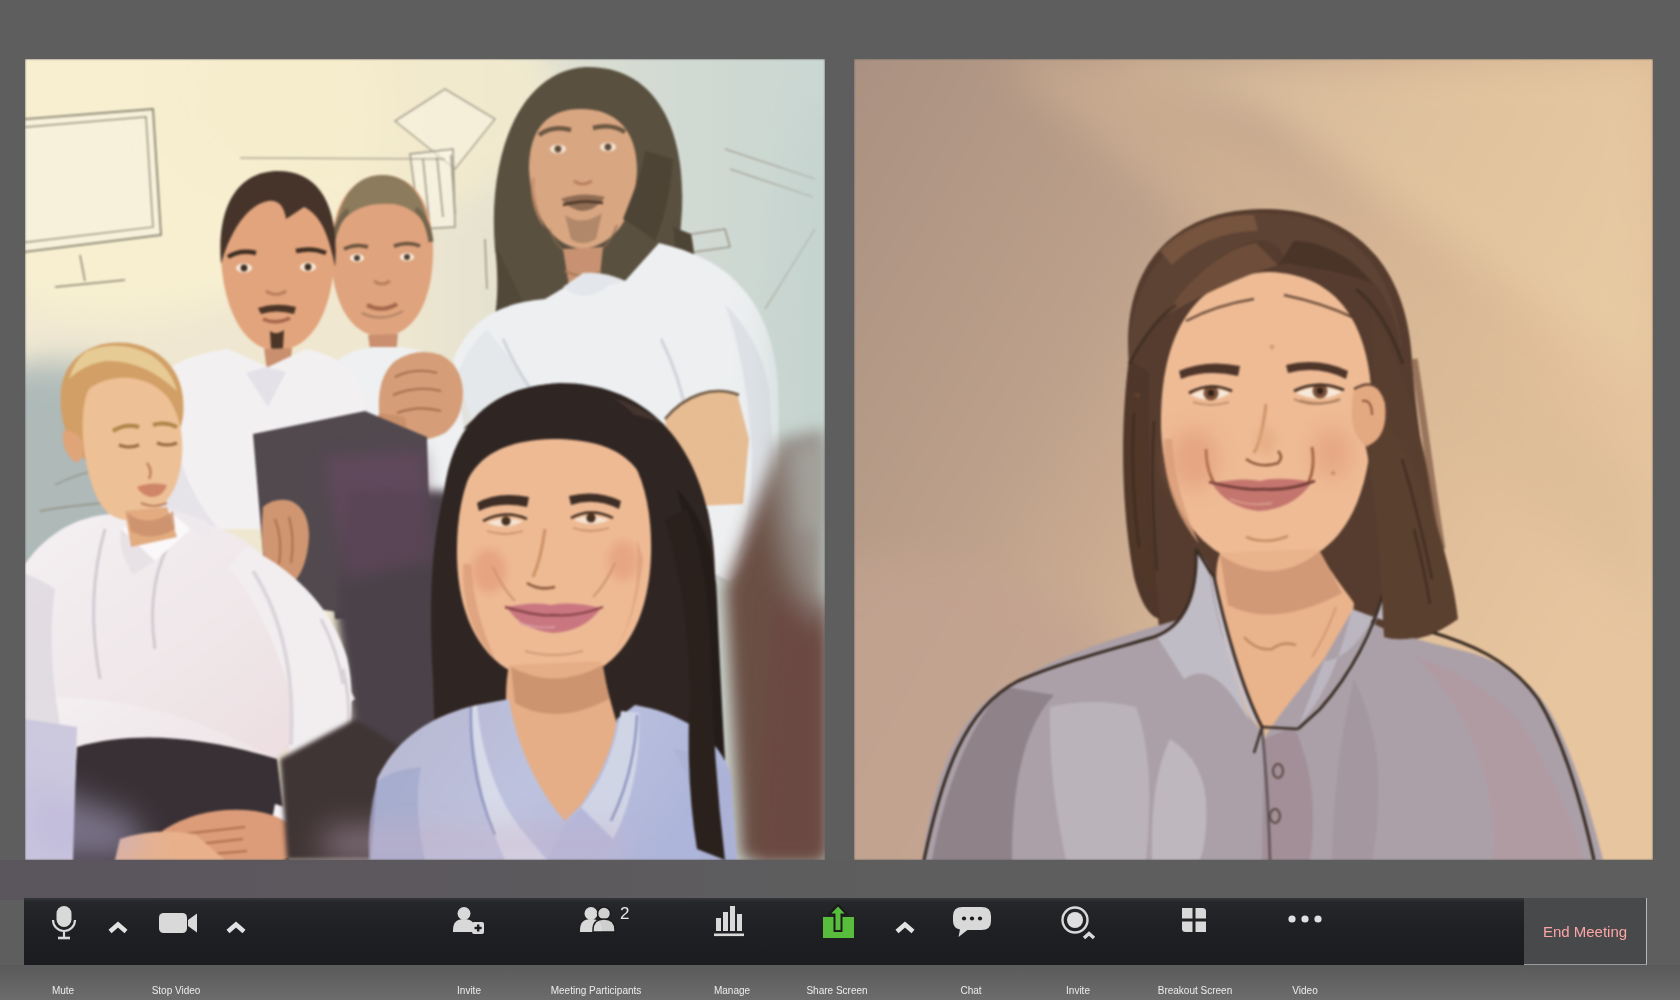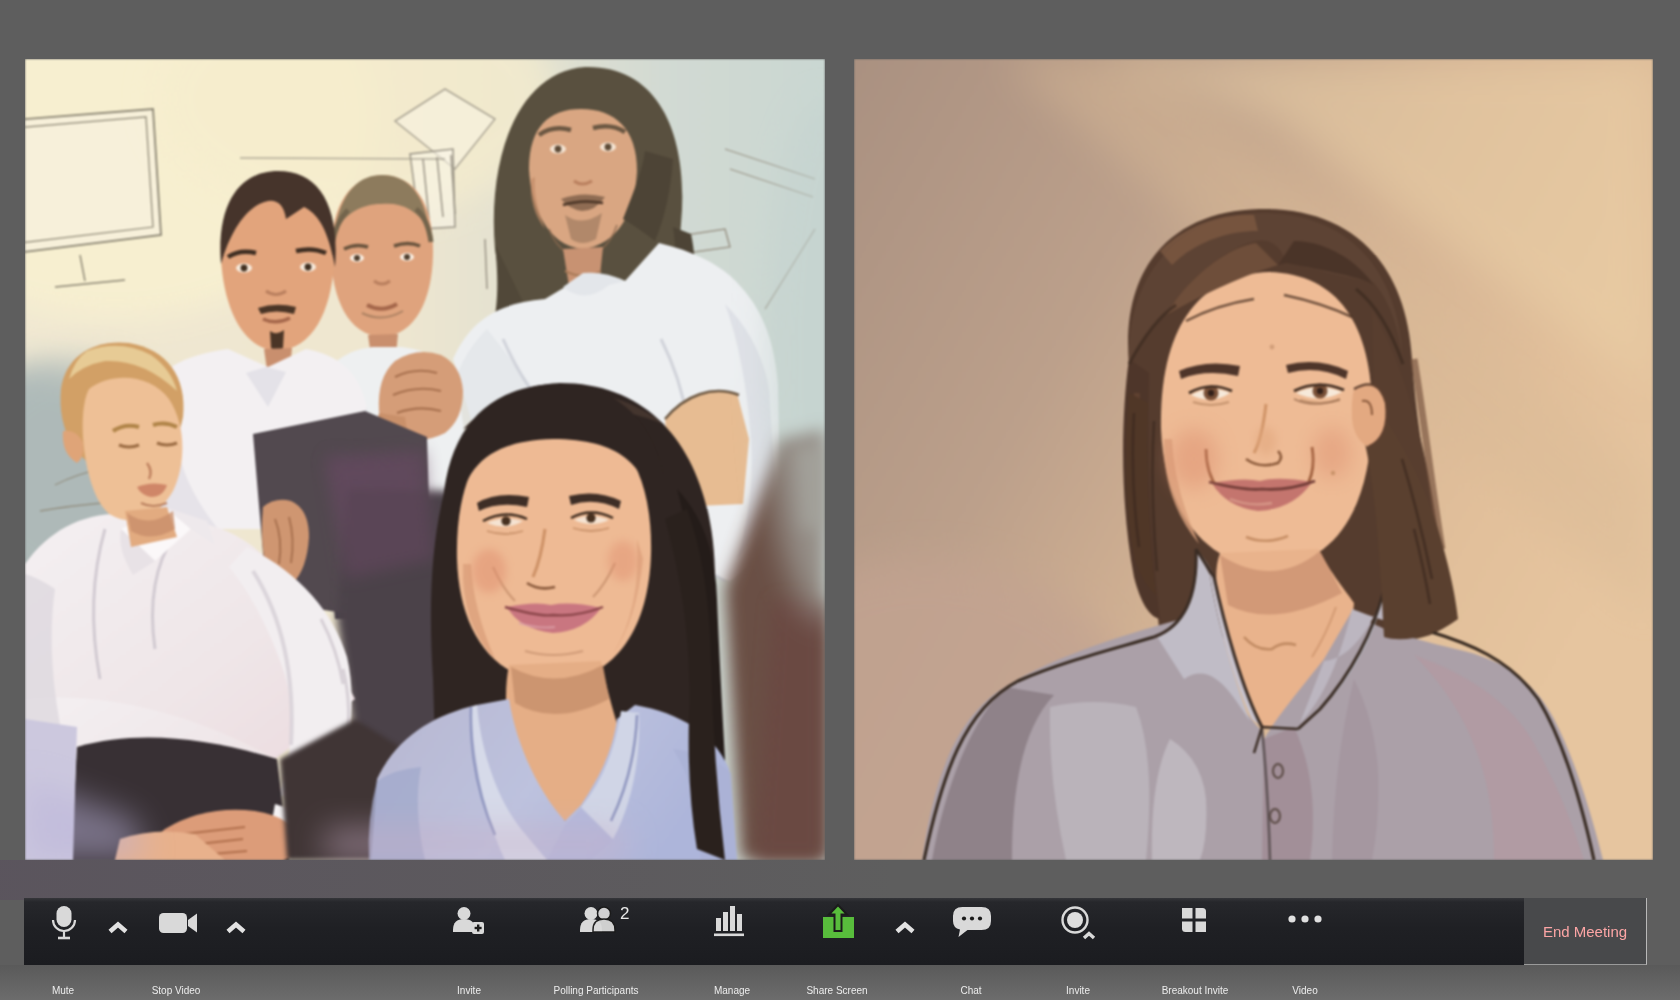--- a/index.html
+++ b/index.html
@@ -460,24 +460,24 @@
 
       <g fill="#e0e0e0">
         <circle cx="1268" cy="21" r="3.6"></circle>
         <circle cx="1281" cy="21" r="3.6"></circle>
         <circle cx="1294" cy="21" r="3.6"></circle>
       </g>
     </svg>
     <div class="tb-label" style="left:39px">Mute</div>
     <div class="tb-label" style="left:152px">Stop Video</div>
     <div class="tb-label" style="left:445px">Invite</div>
-    <div class="tb-label" style="left:572px">Polling Participants</div>
+    <div class="tb-label" style="left:572px">Meeting Participants</div>
     <div class="tb-label" style="left:708px">Manage</div>
     <div class="tb-label" style="left:813px">Share Screen</div>
     <div class="tb-label" style="left:947px">Chat</div>
     <div class="tb-label" style="left:1054px">Invite</div>
-    <div class="tb-label" style="left:1171px">Breakout Invite</div>
+    <div class="tb-label" style="left:1171px">Breakout Screen</div>
     <div class="tb-label" style="left:1281px">Video</div>
     <div id="endmeeting">
         <span>End Meeting</span>
       </div>
   </div>
 </div>
 
 </body></html>

